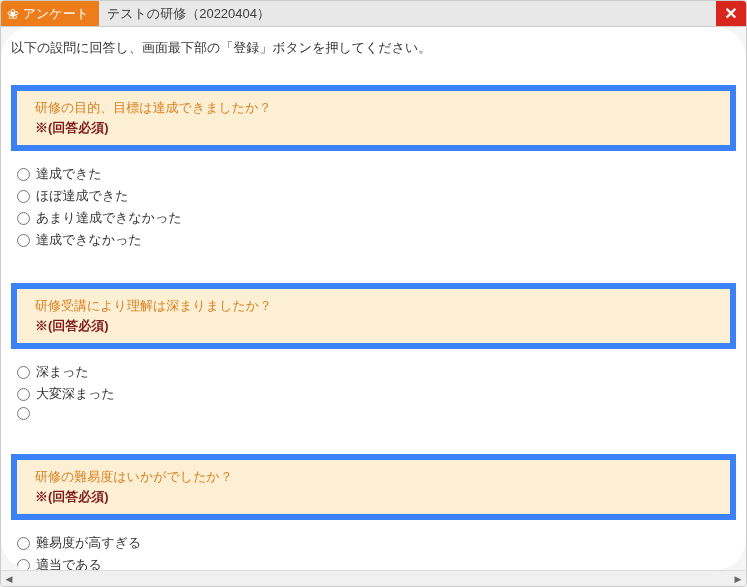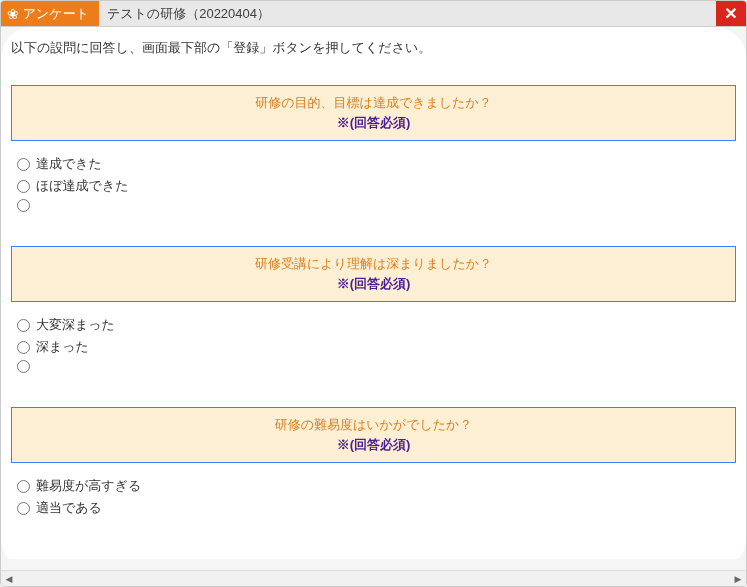--- a/index.html
+++ b/index.html
@@ -67,32 +67,31 @@
     .instruction {
       color: #333;
       margin-bottom: 28px;
       font-size: 13px;
     }
     .question-block {
       margin-bottom: 28px;
     }
     .question-header {
       background: #fdefd4;
-      border: 1px solid #3b82f6;
+      border: 6px solid #3b82f6;
       padding: 8px 18px;
       margin-bottom: 8px;
-      text-align: center;
     }
     .question-text {
       color: #d98020;
       font-size: 13px;
       margin-bottom: 2px;
     }
     .required {
-      color: #4c1d95;
+      color: #7f1d1d;
       font-weight: bold;
       font-size: 13px;
     }
     .options {
       padding: 4px 6px;
     }
     .option-row {
       display: flex;
       align-items: center;
       padding: 2px 0;
@@ -164,37 +163,42 @@
         <div class="option-row">
           <input type="radio" name="q0" style="">
           <label>達成できた</label>
         </div>
         <div class="option-row">
           <input type="radio" name="q0" style="">
           <label>ほぼ達成できた</label>
         </div>
         <div class="option-row">
           <input type="radio" name="q0" style="">
+          <label>あまり達成できなかった</label>
+        </div>
+        <div class="option-row">
+          <input type="radio" name="q0" style="">
+          <label>達成できなかった</label>
         </div>
       </div>
     </div>
 
     <div class="question-block">
       <div class="question-header">
         <div class="question-text">研修受講により理解は深まりましたか？</div>
         <div class="required">※(回答必須)</div>
       </div>
       <div class="options">
         <div class="option-row">
           <input type="radio" name="q1" style="">
+          <label>深まった</label>
+        </div>
+        <div class="option-row">
+          <input type="radio" name="q1" style="">
           <label>大変深まった</label>
-        </div>
-        <div class="option-row">
-          <input type="radio" name="q1" style="">
-          <label>深まった</label>
         </div>
         <div class="option-row">
           <input type="radio" name="q1" style="">
         </div>
       </div>
     </div>
 
     <div class="question-block">
       <div class="question-header">
         <div class="question-text">研修の難易度はいかがでしたか？</div>

